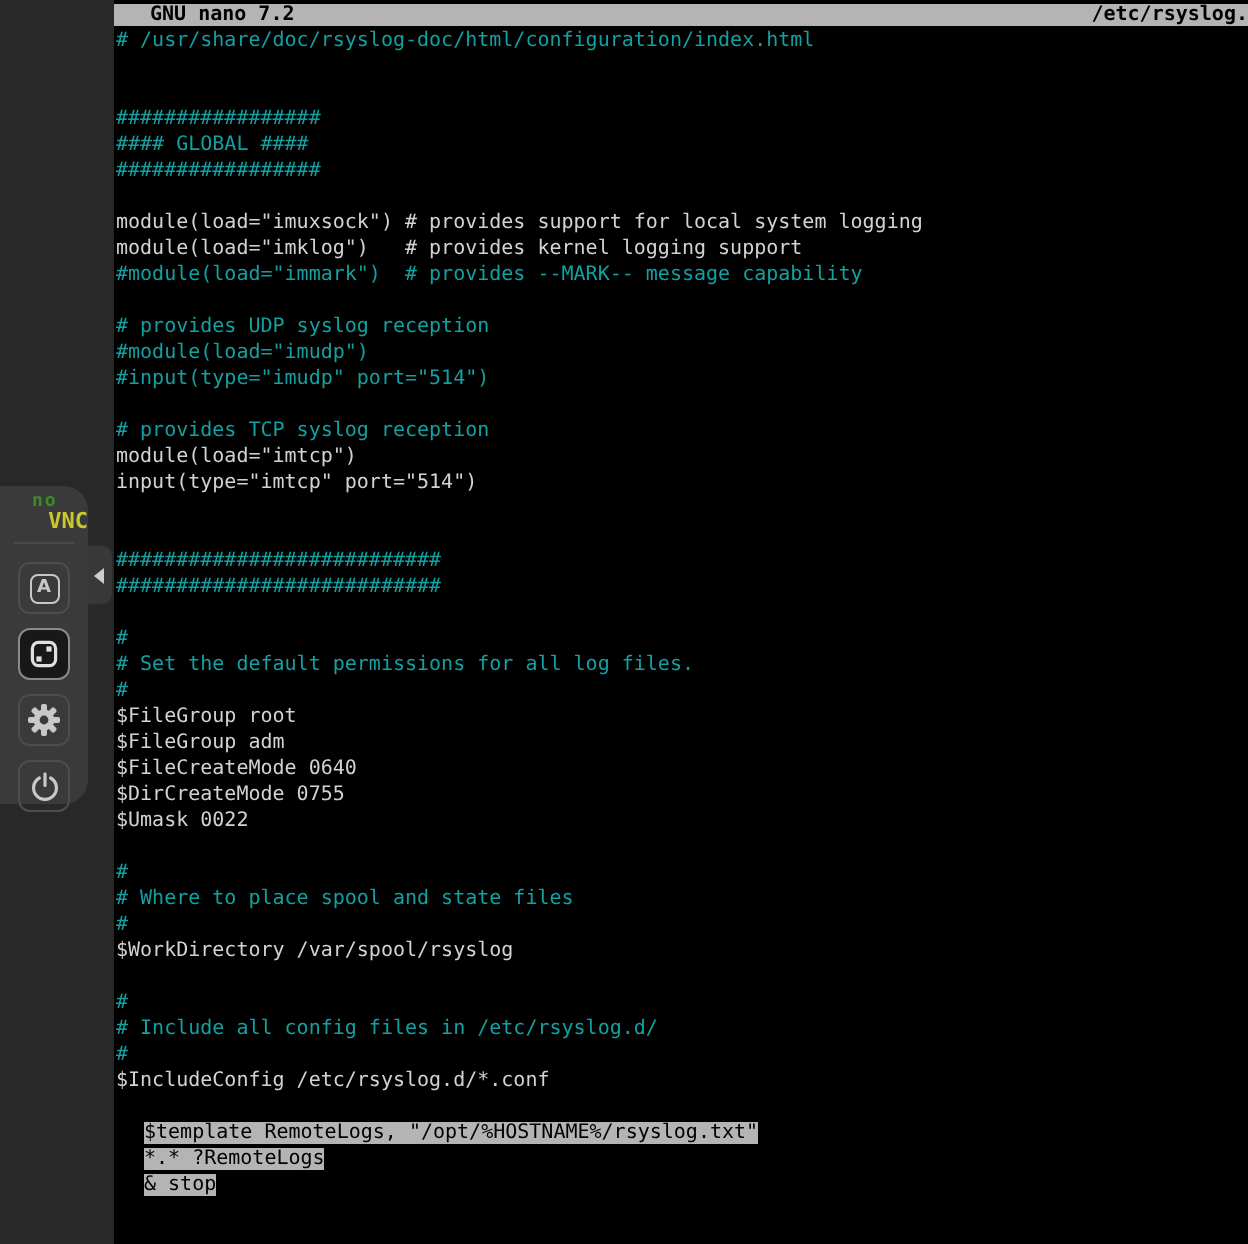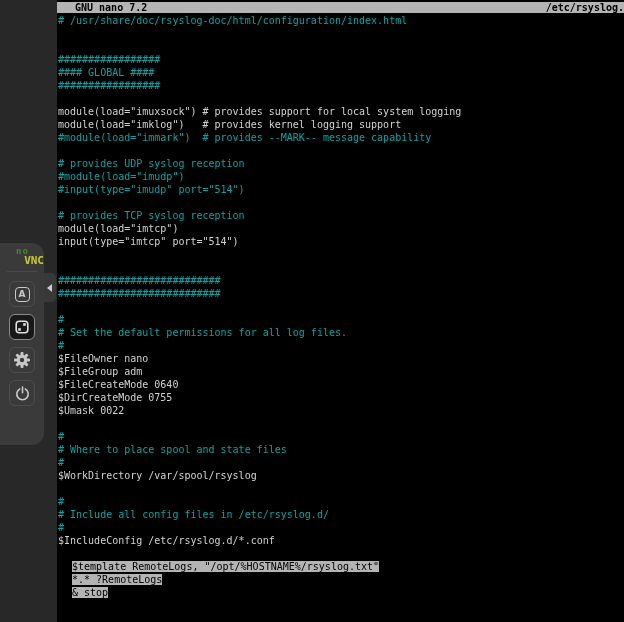--- a/index.html
+++ b/index.html
@@ -45,21 +45,21 @@
   .editor{
     position:absolute;left:1px;top:14px;width:566px;height:608px;
     font-size:10px;line-height:13px;
   }
   .line{height:13px;white-space:pre;}
   .line.comment{color:var(--comment);}
   .line.code{color:var(--code);}
   .line.sel span{background:var(--sel-bg);color:var(--sel-fg);margin-left:14px;}
   
   .vnc-panel{
-    position:absolute;left:0;top:243px;width:44px;height:202px;
+    position:absolute;left:0;top:243px;width:44px;height:159px;
     background:var(--panel-bg);
     border-radius:0 12px 12px 0;
     z-index:3;
   }
   .vnc-logo{
     padding:4px 0 3px 16px;
     font-family:"DejaVu Sans Mono","Liberation Mono",monospace;
     font-weight:bold;line-height:9px;
   }
   .vnc-logo .logo-no{color:var(--logo-green);font-size:9px;letter-spacing:1px;display:block;}
@@ -126,21 +126,21 @@
       <div class="line code"><span>module(load="imtcp")</span></div>
       <div class="line code"><span>input(type="imtcp" port="514")</span></div>
       <div class="line code"><span></span></div>
       <div class="line code"><span></span></div>
       <div class="line comment"><span>###########################</span></div>
       <div class="line comment"><span>###########################</span></div>
       <div class="line code"><span></span></div>
       <div class="line comment"><span>#</span></div>
       <div class="line comment"><span># Set the default permissions for all log files.</span></div>
       <div class="line comment"><span>#</span></div>
-      <div class="line code"><span>$FileOwner nano</span></div>
+      <div class="line code"><span>$FileGroup root</span></div>
       <div class="line code"><span>$FileGroup adm</span></div>
       <div class="line code"><span>$FileCreateMode 0640</span></div>
       <div class="line code"><span>$DirCreateMode 0755</span></div>
       <div class="line code"><span>$Umask 0022</span></div>
       <div class="line code"><span></span></div>
       <div class="line comment"><span>#</span></div>
       <div class="line comment"><span># Where to place spool and state files</span></div>
       <div class="line comment"><span>#</span></div>
       <div class="line code"><span>$WorkDirectory /var/spool/rsyslog</span></div>
       <div class="line code"><span></span></div>

